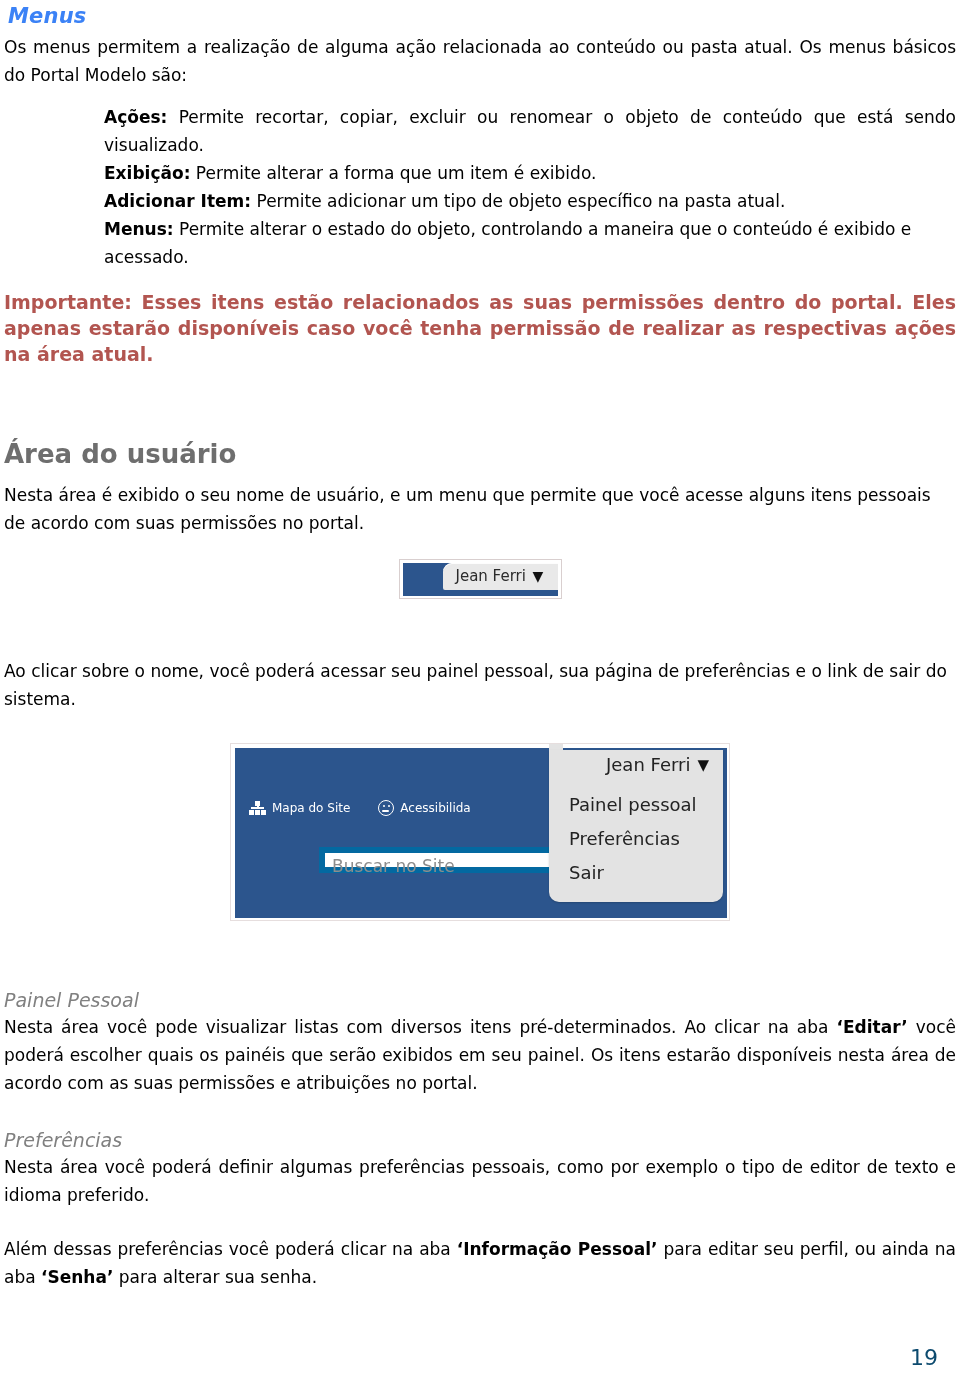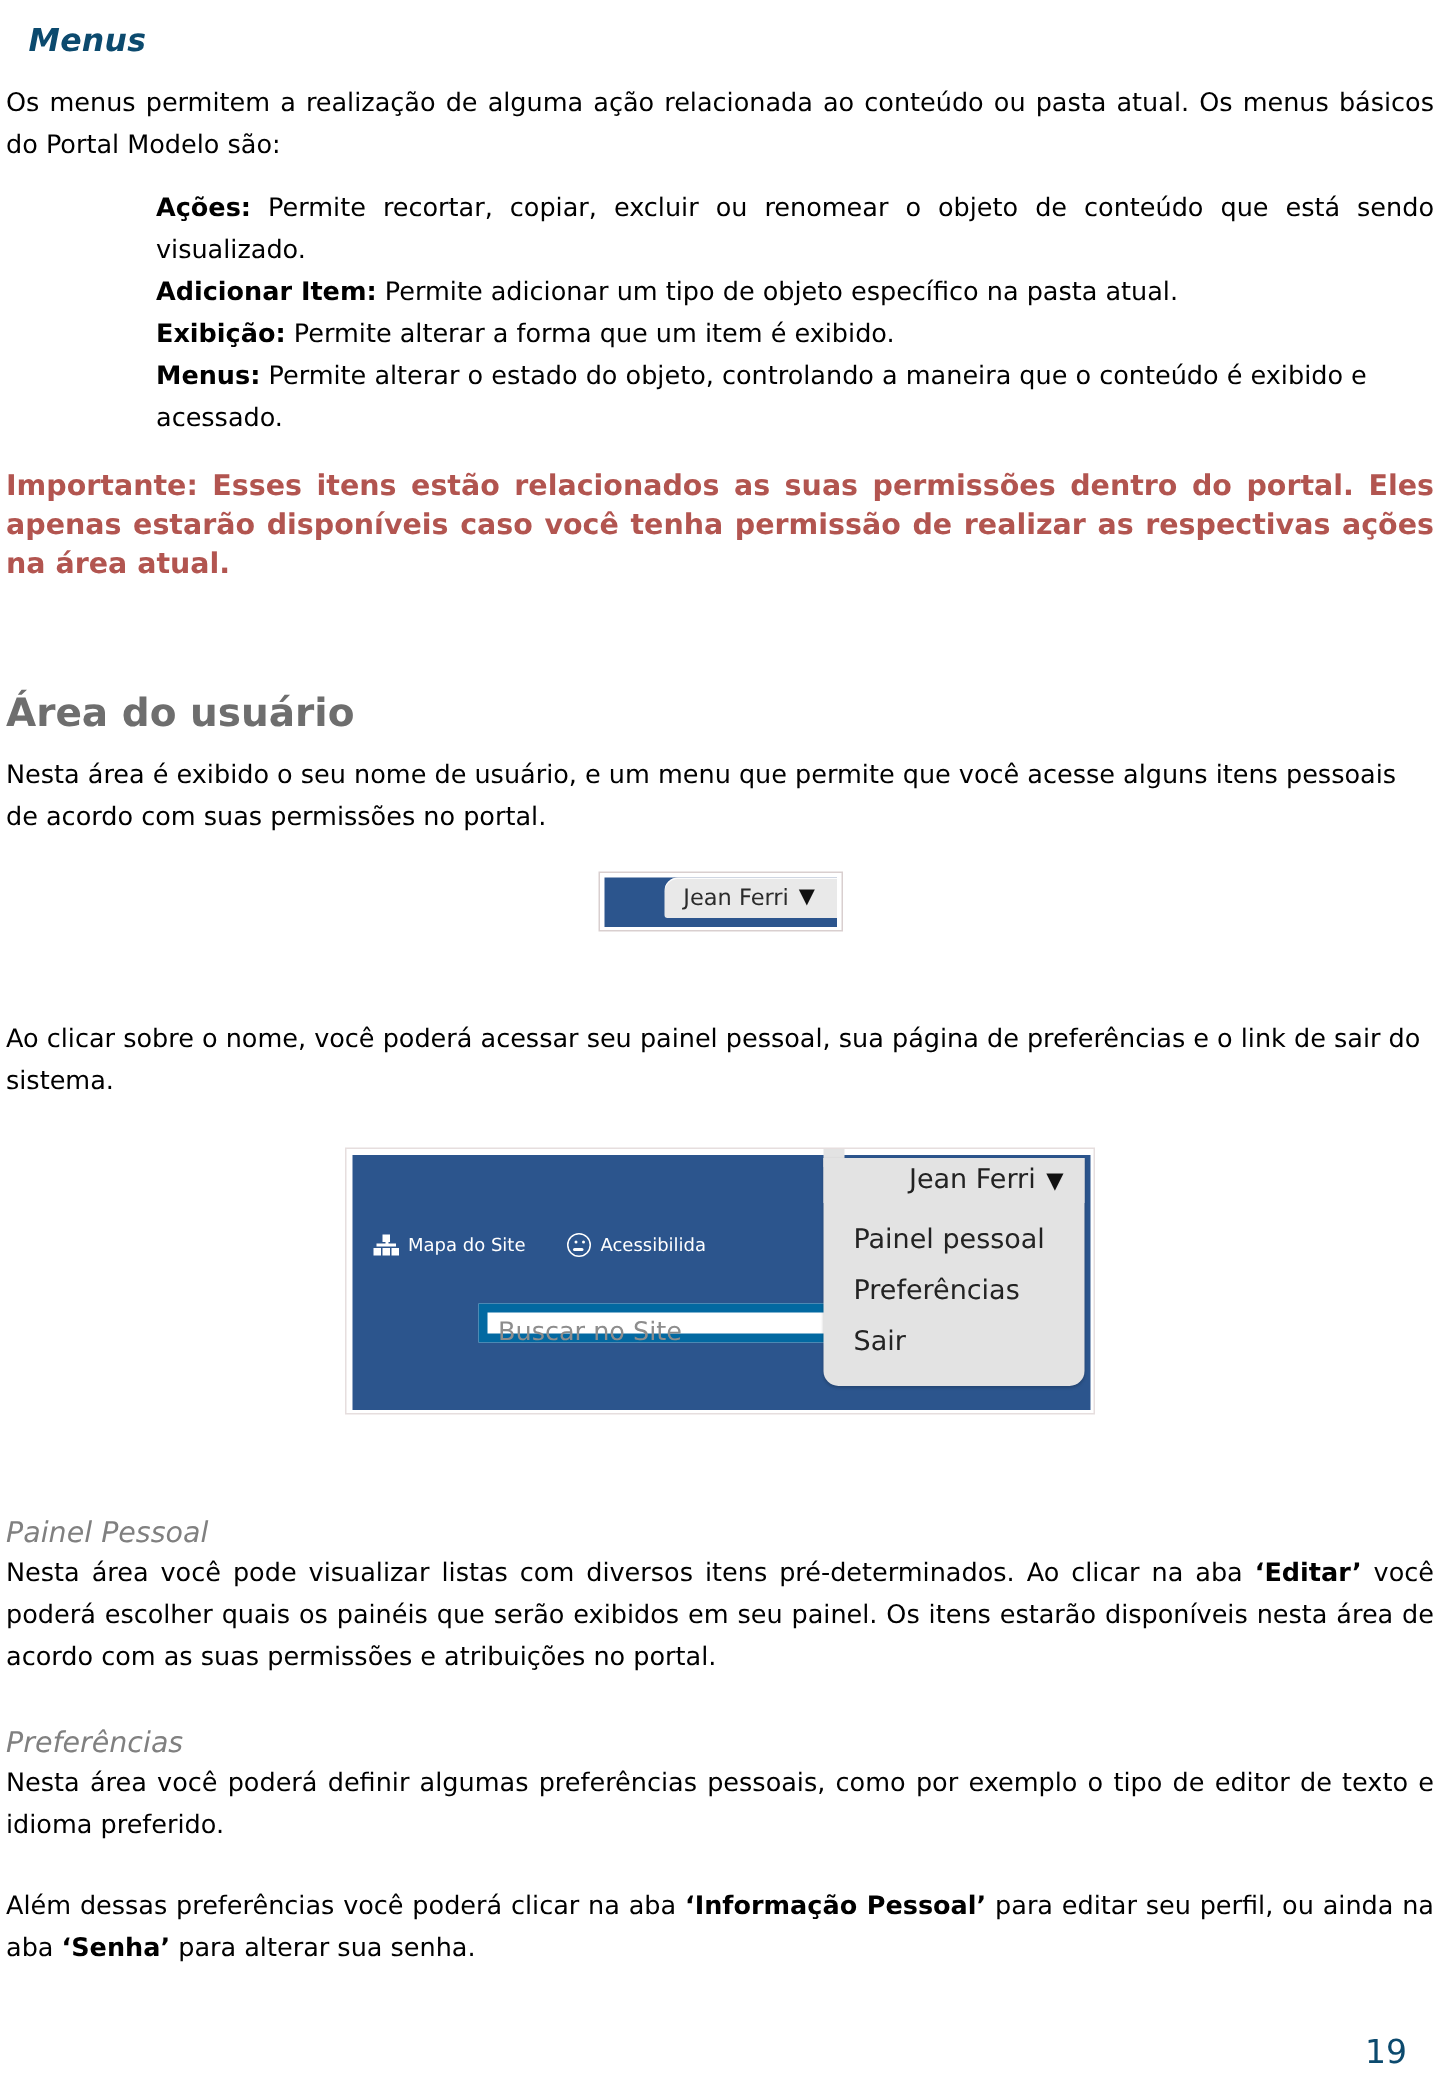--- a/index.html
+++ b/index.html
@@ -19,27 +19,27 @@
   .page {
     position: relative;
     width: 960px;
     height: 1383px;
     box-sizing: border-box;
     padding: 0 4px;
   }
 
   
   h2.doc-h2 {
-    margin: 15px;
+    margin: 4px;
     padding: 0;
     font-size: 21px;
     line-height: 25px;
     font-weight: bold;
     font-style: italic;
-    color: #0c4a6e;
+    color: #3b82f6;
     letter-spacing: 0.2px;
   }
   h3.doc-h3 {
     margin: 0;
     padding: 0;
     font-size: 26px;
     line-height: 34px;
     font-weight: bold;
     color: #6e6e6e;
   }
@@ -248,22 +248,22 @@
 <div class="page">
 
   <h2 class="doc-h2">Menus</h2>
 
   <p class="para">Os menus permitem a realização de alguma ação relacionada ao conteúdo ou pasta atual. Os menus básicos do Portal Modelo são:</p>
 
   <div class="sp-14"></div>
 
   <div class="indent">
     <p class="para"><span class="b">Ações:</span> <span>Permite recortar, copiar, excluir ou renomear o objeto de conteúdo que está sendo visualizado.</span></p>
+    <p class="para nojust"><span class="b">Exibição:</span> <span>Permite alterar a forma que um item é exibido.</span></p>
     <p class="para nojust"><span class="b">Adicionar Item:</span> <span>Permite adicionar um tipo de objeto específico na pasta atual.</span></p>
-    <p class="para nojust"><span class="b">Exibição:</span> <span>Permite alterar a forma que um item é exibido.</span></p>
     <p class="para nojust"><span class="b">Menus:</span> <span>Permite alterar o estado do objeto, controlando a maneira que o conteúdo é exibido e acessado.</span></p>
   </div>
 
   <div class="sp-18"></div>
 
   <p class="note">Importante: Esses itens estão relacionados as suas permissões dentro do portal. Eles apenas estarão disponíveis caso você tenha permissão de realizar as respectivas ações na área atual.</p>
 
   <div class="sp-40"></div>
   <div class="sp-30"></div>
 

